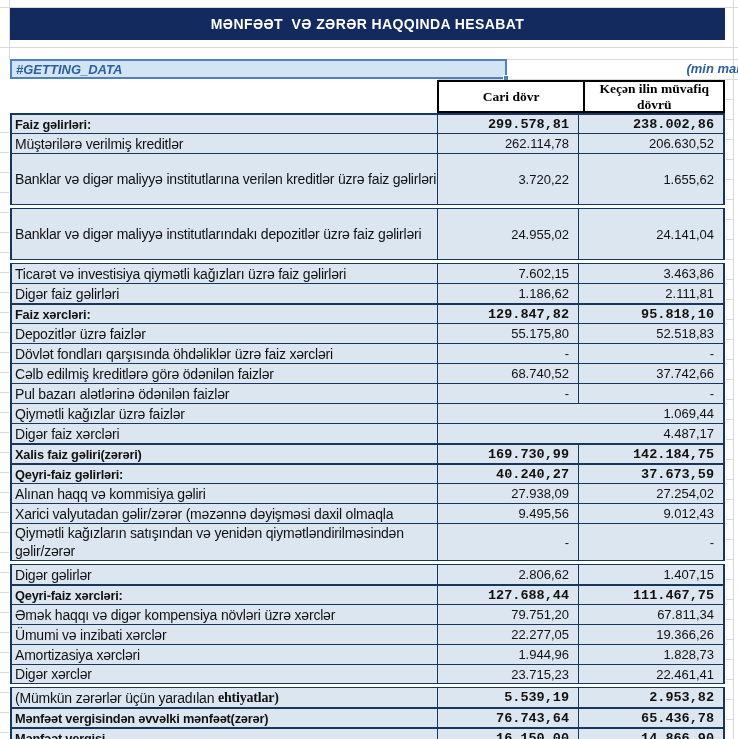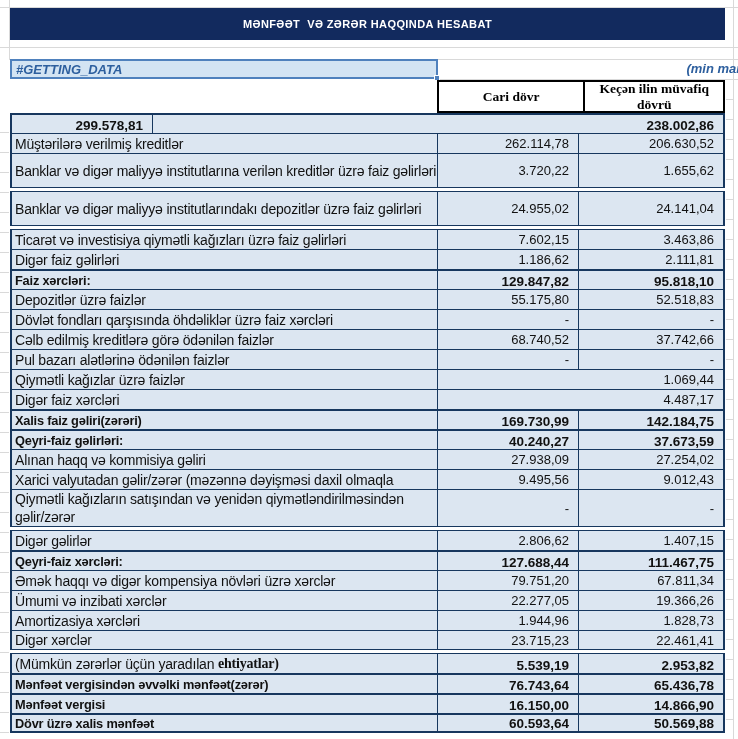--- a/index.html
+++ b/index.html
@@ -8,26 +8,26 @@
   *{box-sizing:border-box;}
 
   
   .hline{position:absolute;height:1px;background:#d9d9d9;}
   .vline{position:absolute;width:1px;background:#d9d9d9;}
   .gridstrip{position:absolute;background:repeating-linear-gradient(
       to bottom,transparent 0 19px,#d9d9d9 19px 20px);}
 
   
   .titlebar{position:absolute;left:10px;top:8px;width:715px;height:32px;
-    background:#122a5e;color:#fff;font-weight:bold;font-size:11px;
+    background:#122a5e;color:#fff;font-weight:bold;font-size:14px;
     letter-spacing:.4px;display:flex;align-items:center;justify-content:center;
     white-space:pre;}
 
   
-  .getting{position:absolute;left:10px;top:59px;width:428px;height:20px;
+  .getting{position:absolute;left:10px;top:59px;width:497px;height:20px;
     background:#d3e4f3;border:2px solid #4f81bd;display:flex;align-items:center;
     padding-left:4px;font-style:italic;font-weight:bold;font-size:13px;color:#2d5f9e;}
   .handle{position:absolute;right:-4px;bottom:-4px;width:6px;height:6px;
     background:#4f81bd;border:1px solid #fff;}
 
   
   .unitnote{position:absolute;left:438px;top:60px;width:287px;height:18px;
     text-align:right;font-style:italic;font-weight:bold;font-size:13px;
     color:#2d5f9e;line-height:18px;padding-right:2px;margin-left:48px;}
 
@@ -37,38 +37,38 @@
     justify-content:center;text-align:center;font-family:"Liberation Serif",serif;
     font-weight:bold;font-size:13.5px;line-height:1.15;color:#000;}
   .colhead.cur{width:156px;}
   .colhead.prev{width:149px;margin-left:-2px;}
 
   
   .tbl{position:absolute;left:10px;top:113px;width:715px;}
   .trow{display:flex;background:#dce6f1;border-left:2px solid #17375e;
     border-right:2px solid #17375e;border-top:1px solid #17375e;height:20px;}
   .trow.strong{border-top-width:2px;}
-  .trow.tall{height:35px;text-align:center;}
+  .trow.tall{height:52px;text-align:center;}
   .trow.two{height:38px;}
   .trow.pregap{border-bottom:1px solid #17375e;}
   .trow.last{border-bottom:2px solid #17375e;}
   .gap{height:3px;background:#fff;}
 
   .cl{width:426px;border-right:1px solid #17375e;display:flex;align-items:center;
     padding:0 2px 0 3px;font-size:14px;letter-spacing:-.2px;
     white-space:nowrap;overflow:hidden;}
   .cl .t{white-space:pre;}
   .cv{width:141px;border-right:1px solid #17375e;display:flex;align-items:center;
     justify-content:flex-end;padding-right:9px;font-size:13px;}
   .cp{flex:1;display:flex;align-items:center;justify-content:flex-end;
     padding-right:9px;font-size:13px;}
 
   .sec .cl{font-weight:bold;font-size:12.8px;}
   .sec .cv,.sec .cp,.mix .cv,.mix .cp{
-    font-family:Liberation Sans, sans-serif;font-weight:bold;font-size:13.5px;align-items:flex-end;}
+    font-family:Liberation Mono, monospace;font-weight:bold;font-size:13.5px;}
   .bsuf{font-family:"Liberation Serif",serif;font-weight:bold;}
   .two .cl{white-space:normal;line-height:1.3;}
   .two .cl .t{white-space:normal;}
 </style>
 </head>
 <body>
 
 <div class="hline" style="left:0;top:7px;width:738px;"></div>
 <div class="hline" style="left:0;top:47px;width:738px;"></div>
 <div class="hline" style="left:438px;top:59px;width:300px;"></div>
@@ -95,20 +95,23 @@
   <div class="colhead cur">
     <span>Cari dövr</span>
   </div>
   <div class="colhead prev">
     <span>Keçən ilin müvafiq dövrü</span>
   </div>
 </div>
 
 <div class="tbl">
     <div class="trow sec strong">
+      <div class="cl">
+        <span class="t">Faiz gəlirləri:</span>
+      </div>
       <div class="cv">
         <span class="t">299.578,81</span>
       </div>
       <div class="cp">
         <span class="t">238.002,86</span>
       </div>
     </div>
     <div class="trow">
       <div class="cl">
         <span class="t">Müştərilərə verilmiş kreditlər</span>

